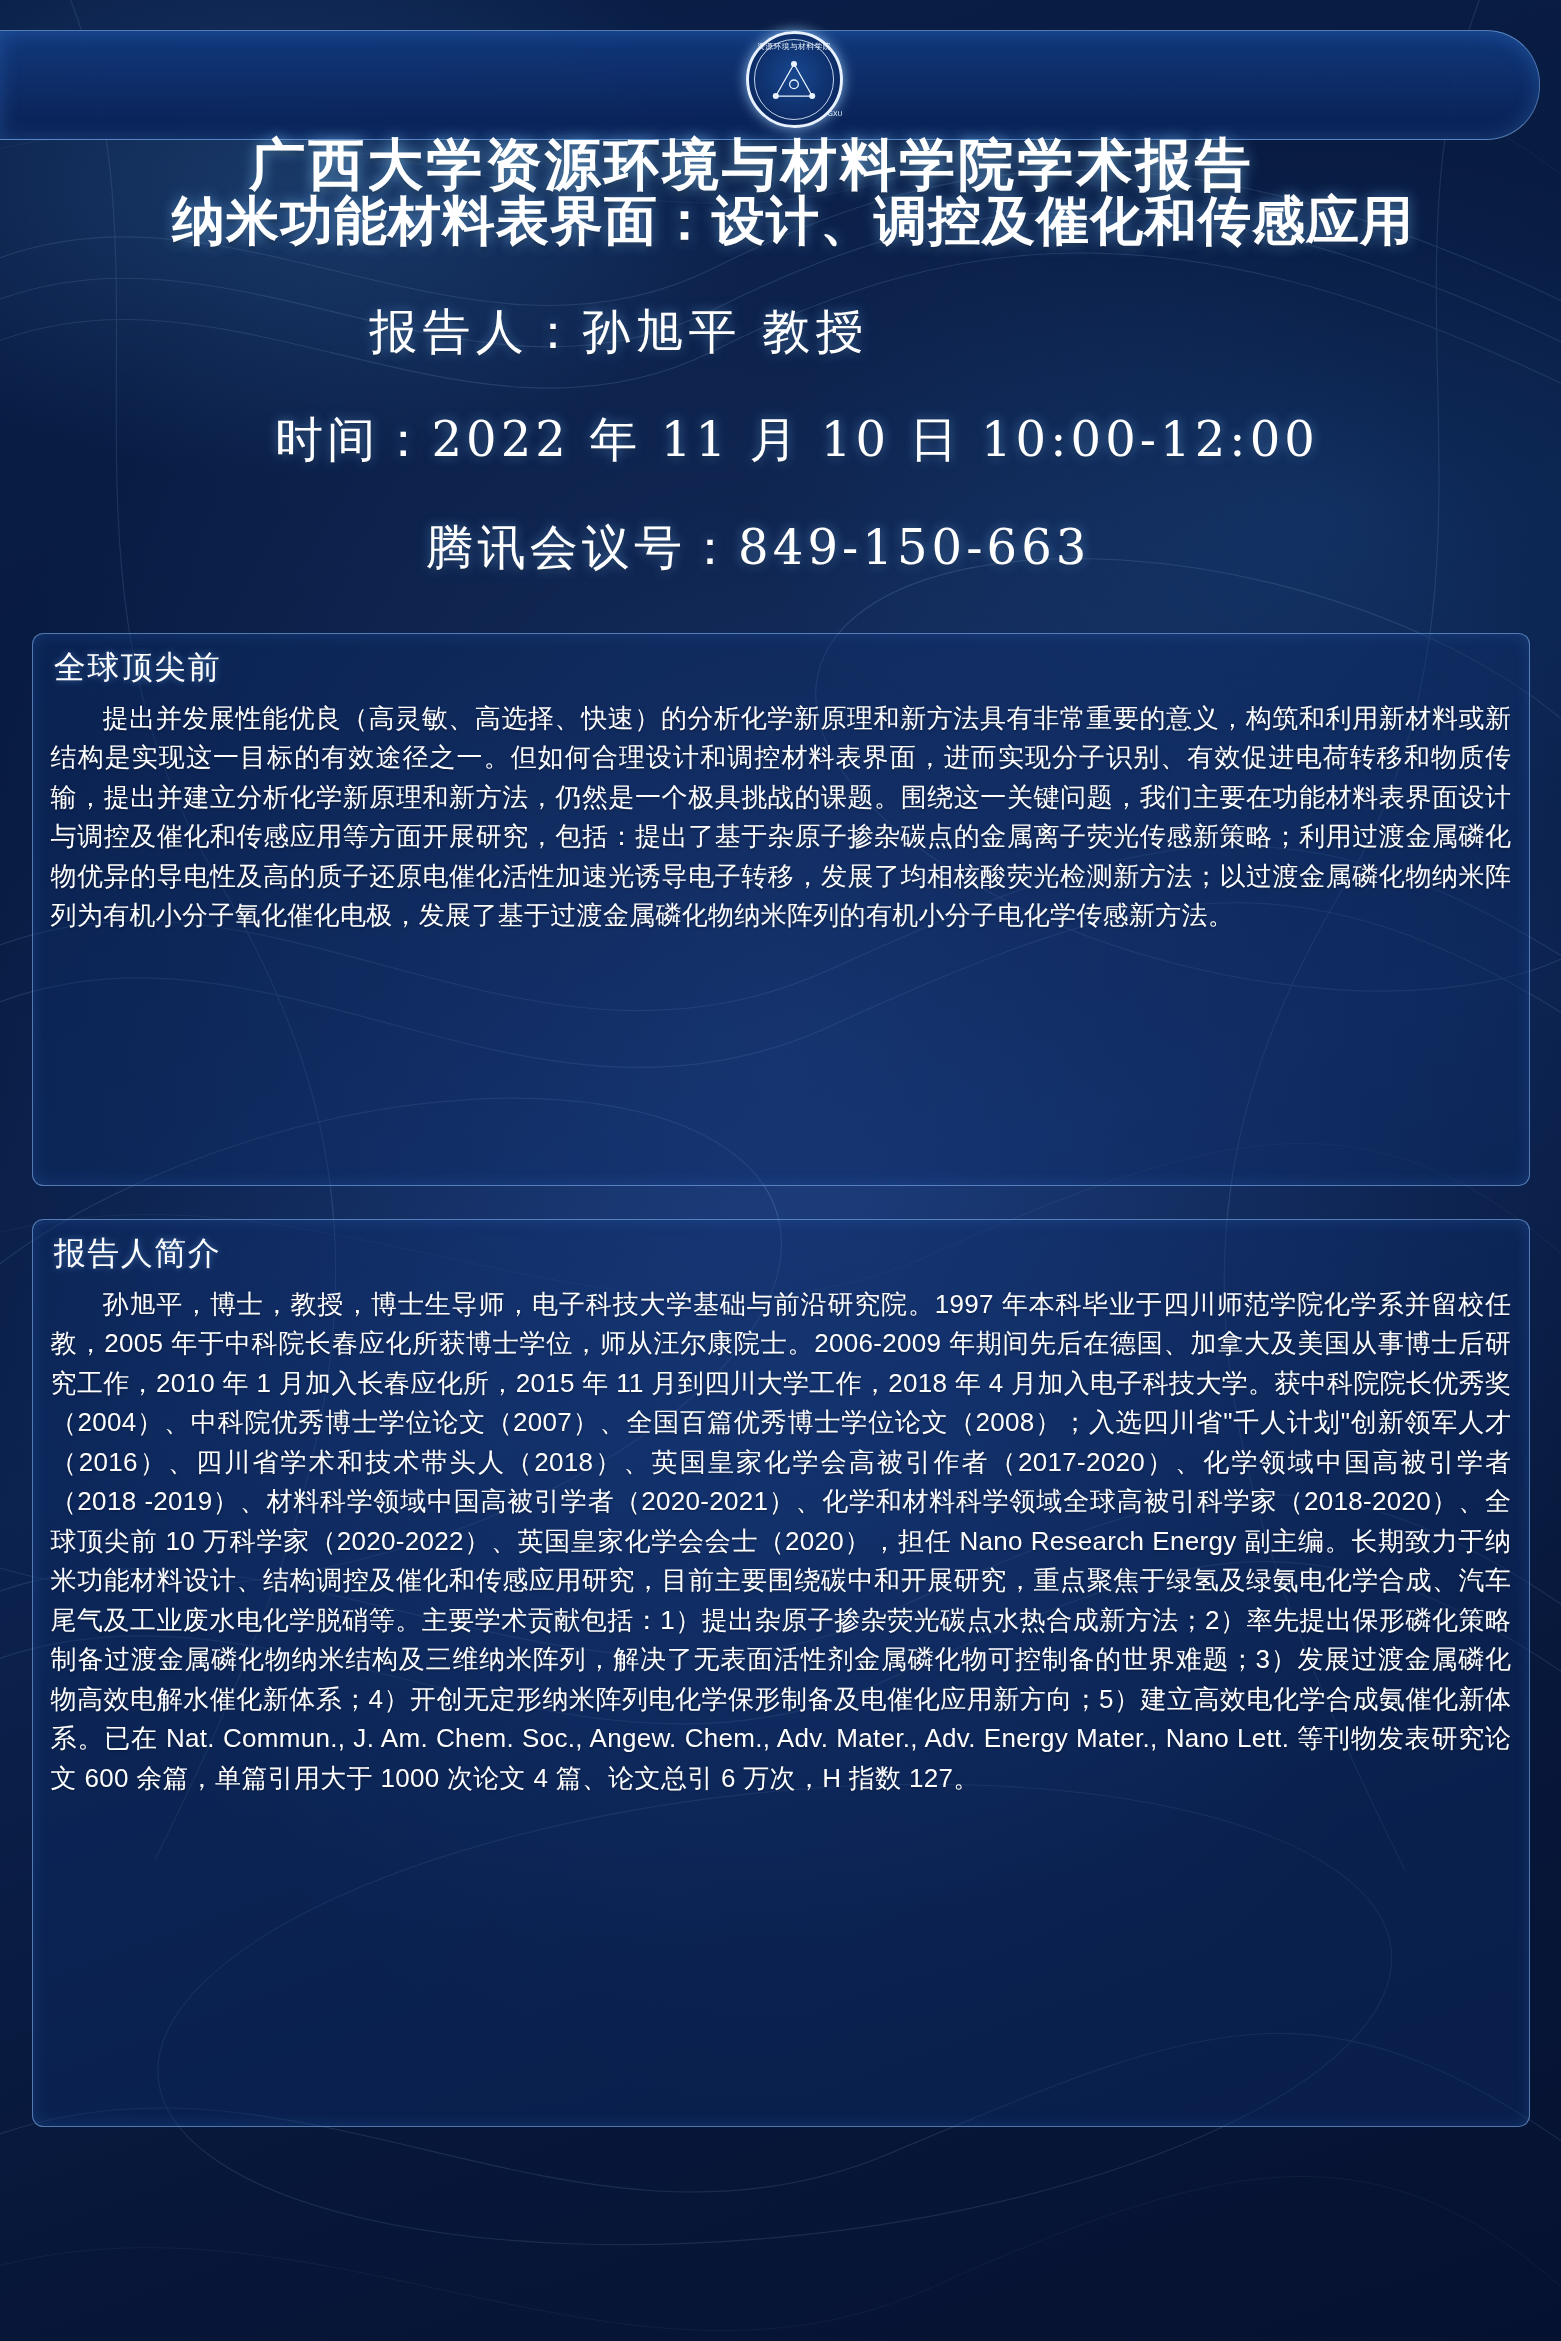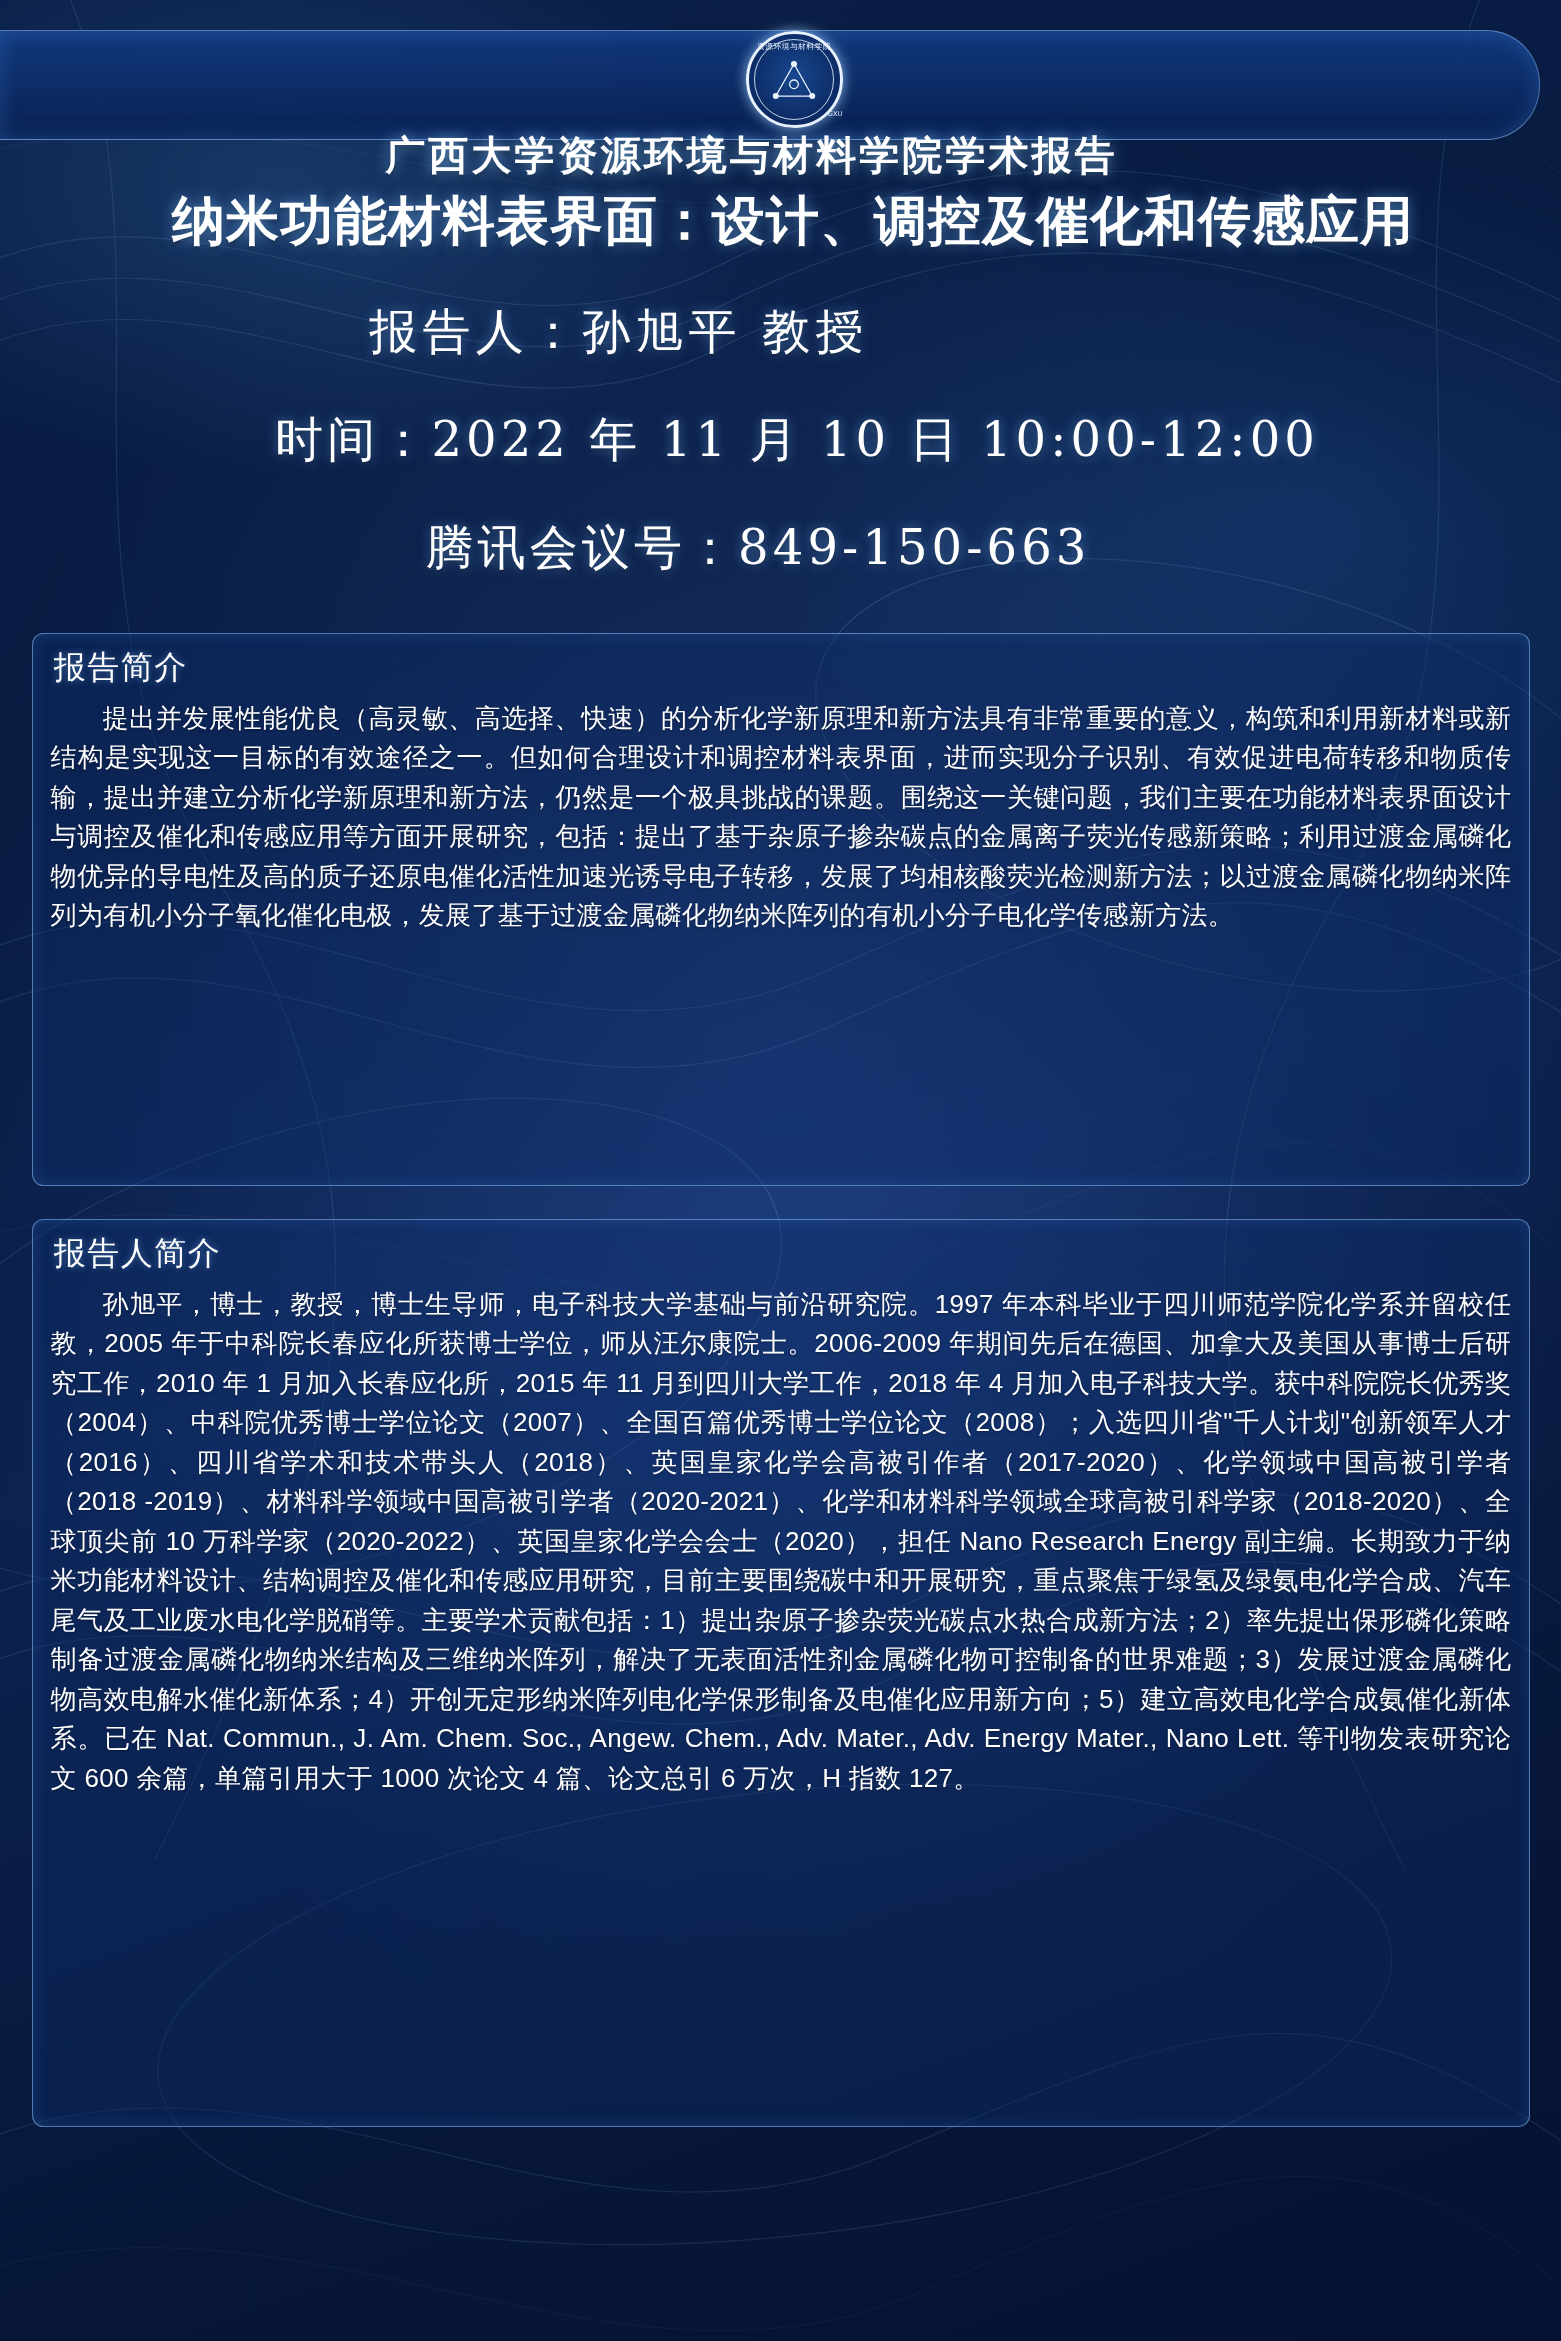--- a/index.html
+++ b/index.html
@@ -65,21 +65,21 @@
     height: 97px;
     margin-left: 49px;
     flex: 0 0 auto;
   }
 
   .header-title {
     flex: 1 1 auto;
     text-align: center;
     font-family: "DejaVu Serif", "Liberation Serif", serif;
     font-weight: bold;
-    font-size: 40px;
+    font-size: 56px;
     letter-spacing: 3.1px;
     color: #ffffff;
     text-shadow: 0 0 13.4px rgba(130,200,255,0.75), 0 2.6px 5.2px rgba(0,0,0,0.45);
     padding-right: 36px;
     white-space: nowrap;
   }
 
   
   .main-title {
     position: absolute;
@@ -261,21 +261,21 @@
     </div>
     <div class="header-title">广西大学资源环境与材料学院学术报告</div>
   </div>
 
   <div class="main-title">纳米功能材料表界面：设计、调控及催化和传感应用</div>
   <div class="speaker-line">报告人：孙旭平 教授</div>
   <div class="time-line">时间：2022 年 11 月 10 日 10:00-12:00</div>
   <div class="meeting-line">腾讯会议号：849-150-663</div>
 
   <div class="panel" id="panel-abstract">
-    <div class="panel-heading">报告简介</div>
+    <div class="panel-heading">全球顶尖前</div>
     <div class="panel-body">提出并发展性能优良（高灵敏、高选择、快速）的分析化学新原理和新方法具有非常重要的意义，构筑和利用新材料或新结构是实现这一目标的有效途径之一。但如何合理设计和调控材料表界面，进而实现分子识别、有效促进电荷转移和物质传输，提出并建立分析化学新原理和新方法，仍然是一个极具挑战的课题。围绕这一关键问题，我们主要在功能材料表界面设计与调控及催化和传感应用等方面开展研究，包括：提出了基于杂原子掺杂碳点的金属离子荧光传感新策略；利用过渡金属磷化物优异的导电性及高的质子还原电催化活性加速光诱导电子转移，发展了均相核酸荧光检测新方法；以过渡金属磷化物纳米阵列为有机小分子氧化催化电极，发展了基于过渡金属磷化物纳米阵列的有机小分子电化学传感新方法。</div>
   </div>
 
   <div class="panel" id="panel-bio">
     <div class="panel-heading">报告人简介</div>
     <div class="panel-body">孙旭平，博士，教授，博士生导师，电子科技大学基础与前沿研究院。1997 年本科毕业于四川师范学院化学系并留校任教，2005 年于中科院长春应化所获博士学位，师从汪尔康院士。2006-2009 年期间先后在德国、加拿大及美国从事博士后研究工作，2010 年 1 月加入长春应化所，2015 年 11 月到四川大学工作，2018 年 4 月加入电子科技大学。获中科院院长优秀奖（2004）、中科院优秀博士学位论文（2007）、全国百篇优秀博士学位论文（2008）；入选四川省"千人计划"创新领军人才（2016）、四川省学术和技术带头人（2018）、英国皇家化学会高被引作者（2017-2020）、化学领域中国高被引学者（2018 -2019）、材料科学领域中国高被引学者（2020-2021）、化学和材料科学领域全球高被引科学家（2018-2020）、全球顶尖前 10 万科学家（2020-2022）、英国皇家化学会会士（2020），担任 Nano Research Energy 副主编。长期致力于纳米功能材料设计、结构调控及催化和传感应用研究，目前主要围绕碳中和开展研究，重点聚焦于绿氢及绿氨电化学合成、汽车尾气及工业废水电化学脱硝等。主要学术贡献包括：1）提出杂原子掺杂荧光碳点水热合成新方法；2）率先提出保形磷化策略制备过渡金属磷化物纳米结构及三维纳米阵列，解决了无表面活性剂金属磷化物可控制备的世界难题；3）发展过渡金属磷化物高效电解水催化新体系；4）开创无定形纳米阵列电化学保形制备及电催化应用新方向；5）建立高效电化学合成氨催化新体系。已在 Nat. Commun., J. Am. Chem. Soc., Angew. Chem., Adv. Mater., Adv. Energy Mater., Nano Lett. 等刊物发表研究论文 600 余篇，单篇引用大于 1000 次论文 4 篇、论文总引 6 万次，H 指数 127。</div>
   </div>
 
 </div>
 

